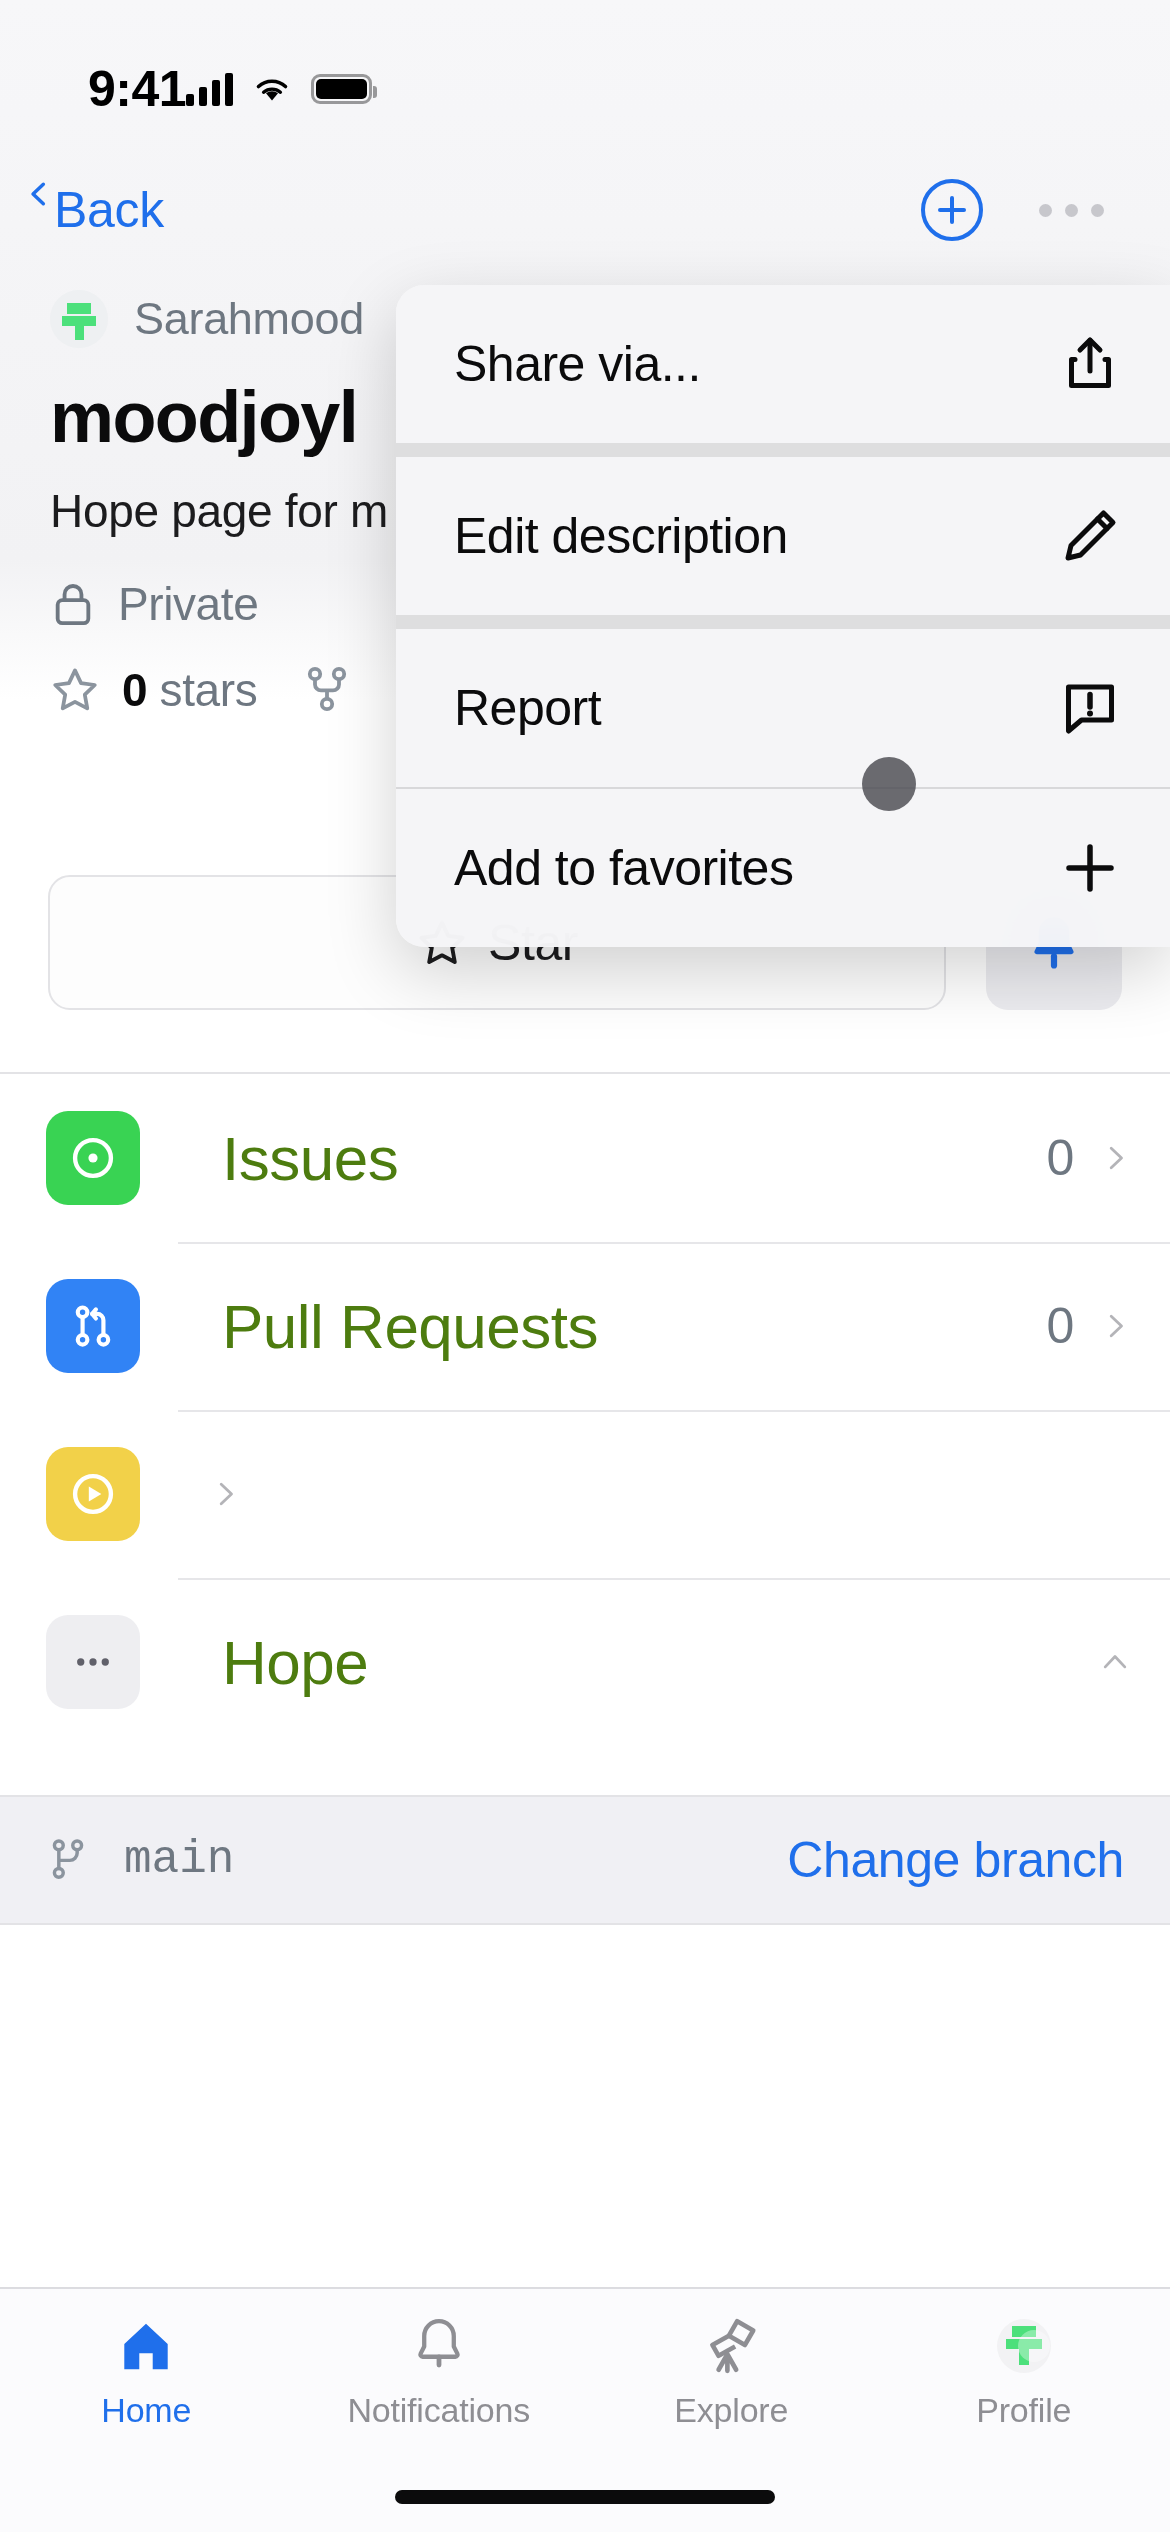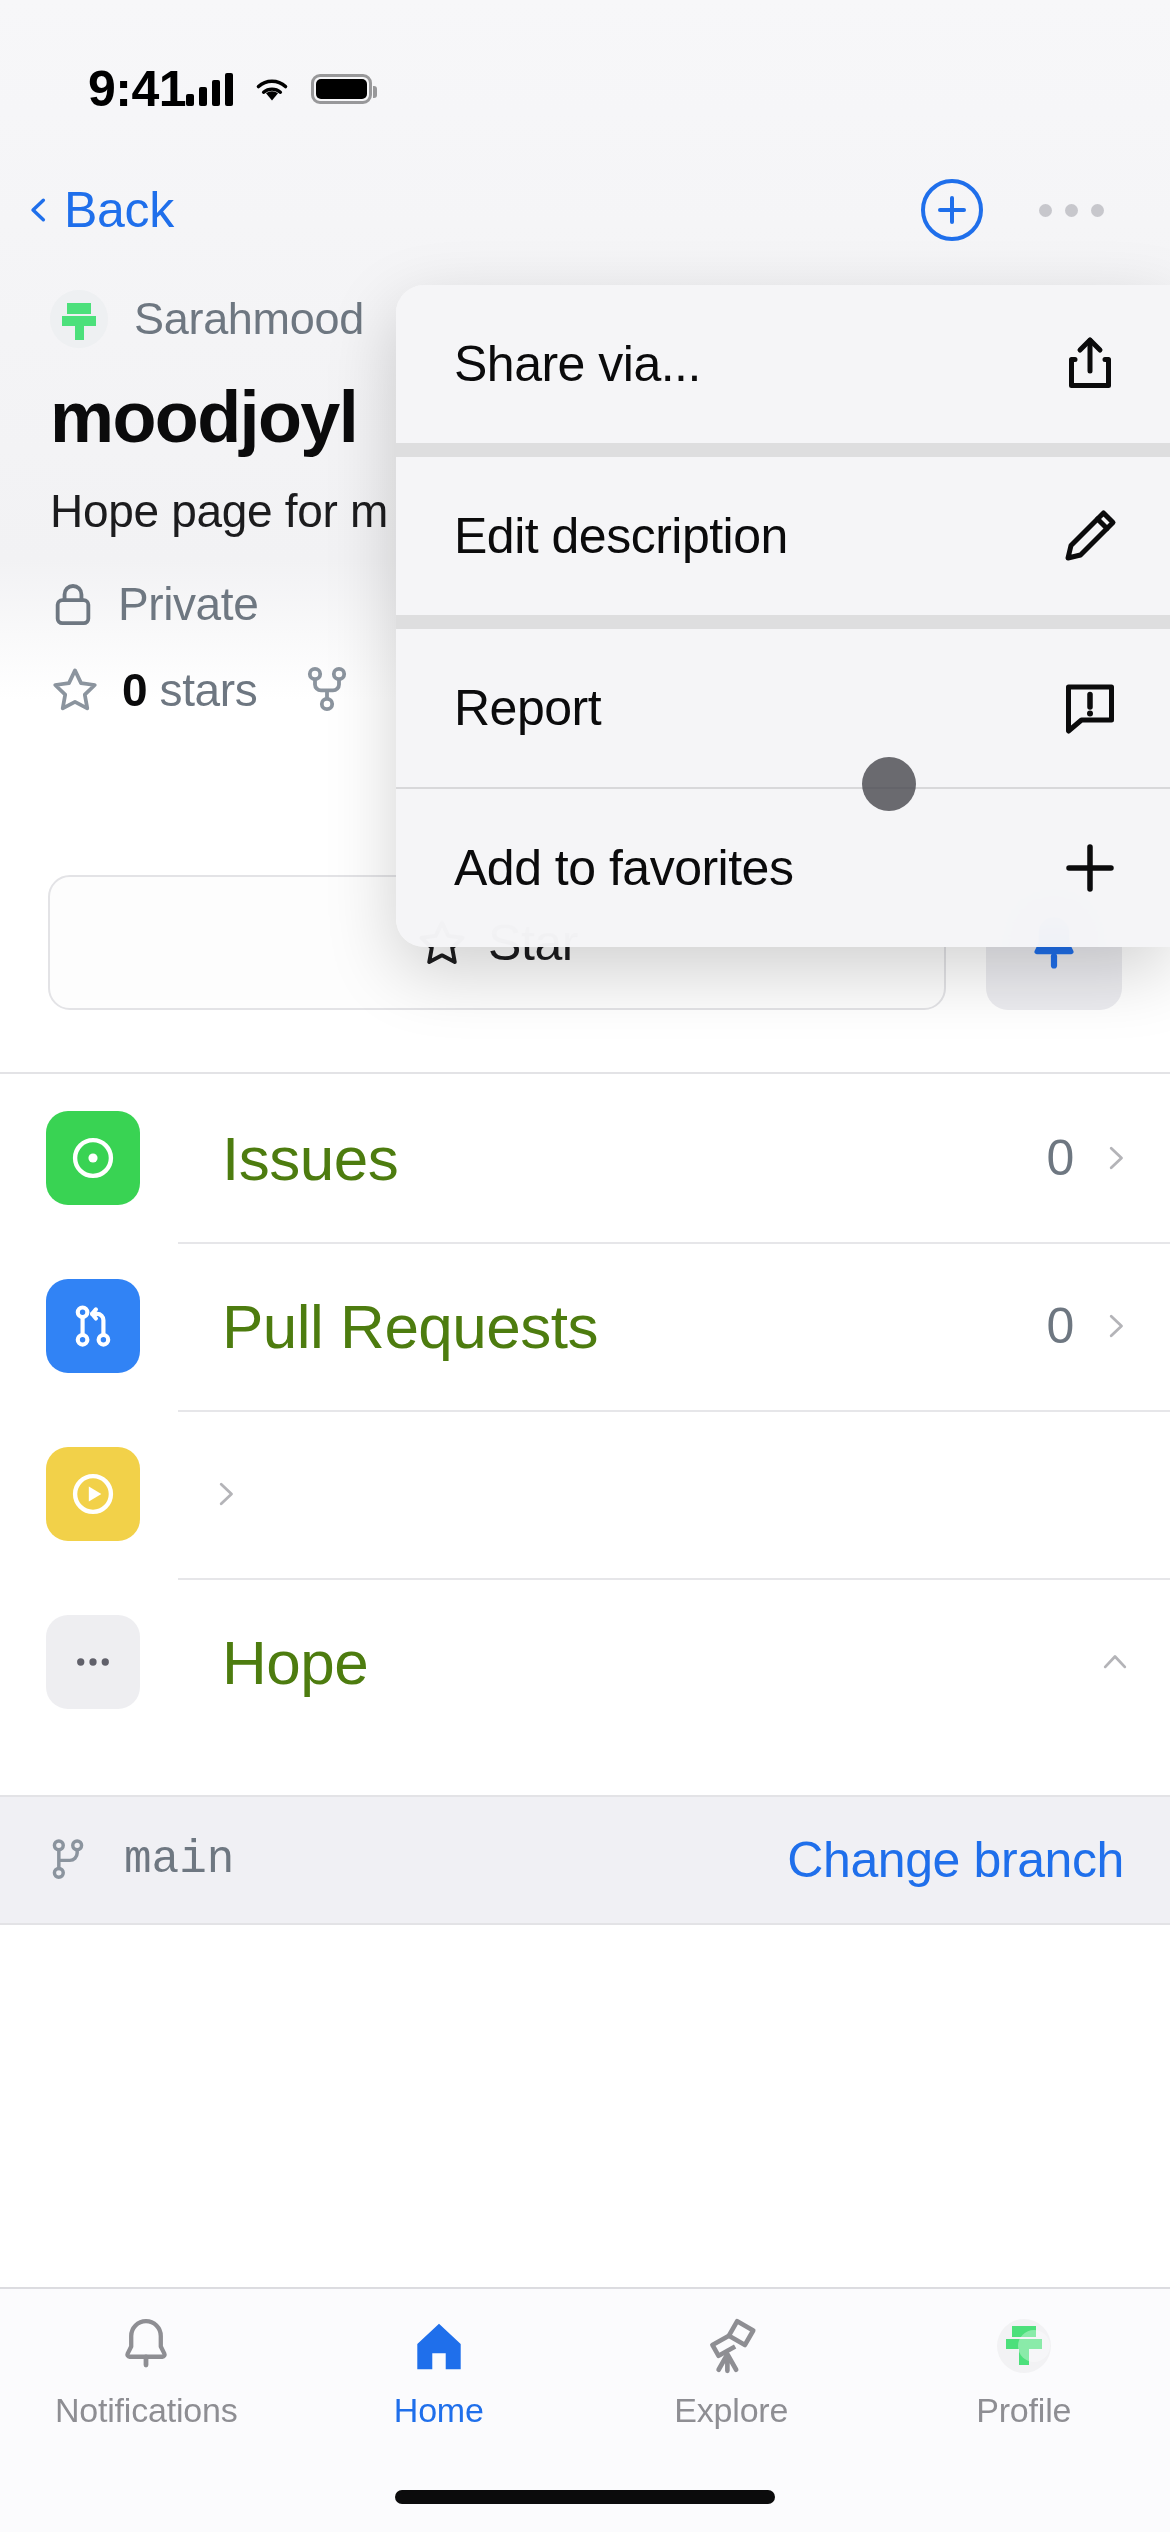--- a/index.html
+++ b/index.html
@@ -47,21 +47,21 @@
     width:4px; height:12px; background:rgba(0,0,0,.38); border-radius:0 3px 3px 0;
   }
   .battery b { display:block; width:100%; height:100%; background:#000; border-radius:5px; }
 
   
   .navbar {
     position:absolute; top:150px; left:0; width:1170px; height:120px;
     display:flex; align-items:center; justify-content:space-between;
     padding:0 66px 0 26px;
   }
-  .back-btn { display:flex; align-items:center; gap:12px; color:#1f6feb; }
+  .back-btn { display:flex; gap:2px; color:#1f6feb; }
   .back-chevron { width:26px; height:26px; }
   .back-label { font-size:50px; color:#1f6feb; letter-spacing:-0.3px; }
   .nav-right { display:flex; align-items:center; gap:56px; }
   .plus-circle {
     width:62px; height:62px; border-radius:50%;
     border:4px solid #1f6feb; position:relative;
   }
   .plus-circle::before, .plus-circle::after {
     content:""; position:absolute; background:#1f6feb; border-radius:2px;
   }
@@ -391,32 +391,32 @@
       <span class="ctx-label">Add to favorites</span>
       <svg class="ctx-icon" viewBox="0 0 24 24">
         <path d="M12 3.6v16.8M3.6 12h16.8" stroke="#0b0b0c" stroke-width="2.2" stroke-linecap="round"></path>
       </svg>
     </div>
 
     <div class="cursor-dot"></div>
   </div>
 
   <div class="tabbar">
+    <div class="tab active">
+      <svg width="62" height="62" viewBox="0 0 24 24">
+        <path d="M3.6 11.2L12 3.4l8.4 7.8V21H14.6v-6.2H9.4V21H3.6z" fill="#1f6feb"></path>
+      </svg>
+      <span class="tab-label">Home</span>
+    </div>
     <div class="tab">
       <svg width="62" height="62" viewBox="0 0 24 26">
         <path d="M12 2.6a6.2 6.2 0 0 1 6.2 6.2v4.4l1.5 3a.9.9 0 0 1-.8 1.3H5.1a.9.9 0 0 1-.8-1.3l1.5-3V8.8A6.2 6.2 0 0 1 12 2.6z" stroke="#8e8e93" stroke-width="1.8" fill="none" stroke-linejoin="round"></path>
         <path d="M12 17.6v3.4" stroke="#8e8e93" stroke-width="2" stroke-linecap="round"></path>
       </svg>
       <span class="tab-label">Notifications</span>
-    </div>
-    <div class="tab active">
-      <svg width="62" height="62" viewBox="0 0 24 24">
-        <path d="M3.6 11.2L12 3.4l8.4 7.8V21H14.6v-6.2H9.4V21H3.6z" fill="#1f6feb"></path>
-      </svg>
-      <span class="tab-label">Home</span>
     </div>
     <div class="tab">
       <svg width="62" height="62" viewBox="0 0 24 24">
         <path d="M14.4 2.4l6.2 3.6-3.2 5.6-6.2-3.6z" stroke="#8e8e93" stroke-width="1.8" fill="none" stroke-linejoin="round"></path>
         <path d="M11.2 8l-6.4 3.6 2.4 4.2 6.4-3.6" stroke="#8e8e93" stroke-width="1.8" fill="none" stroke-linejoin="round"></path>
         <path d="M10.6 15.2v6.4M10.6 15.2l-3.4 6M10.6 15.2l3.4 6" stroke="#8e8e93" stroke-width="1.8" fill="none" stroke-linecap="round"></path>
       </svg>
       <span class="tab-label">Explore</span>
     </div>
     <div class="tab">

